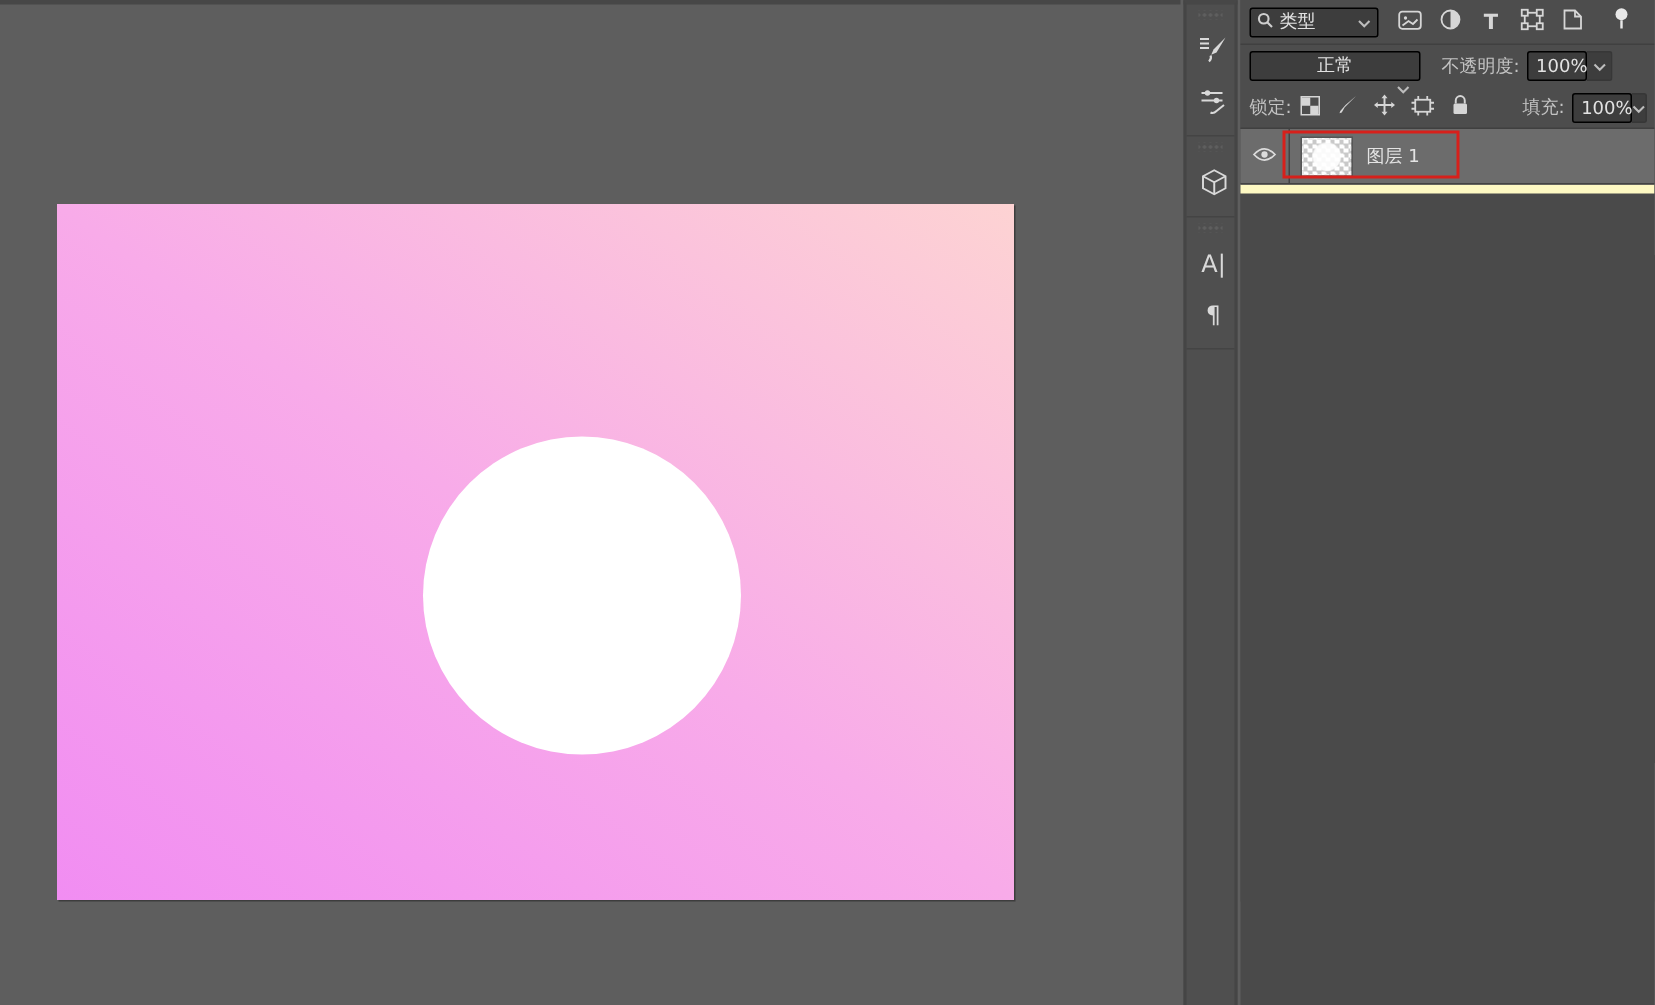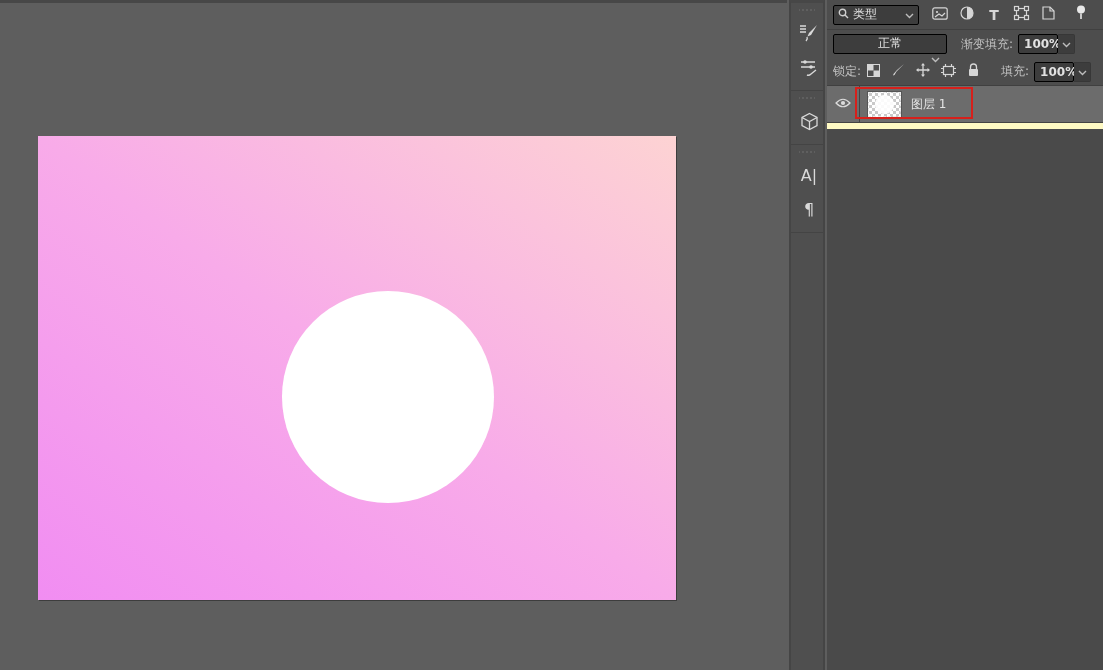--- a/index.html
+++ b/index.html
@@ -64,21 +64,21 @@
   .lock-row   { height: 28px; border-bottom: 1px solid #404040; }
 
   .field {
     background: #3d3d3d; border: 1px solid #000000; border-radius: 2px;
     height: 20px; display: flex; align-items: center; color: #e2e2e2;
   }
   .kind-select { width: 86px; padding: 0 4px; gap: 4px; cursor: pointer; }
   .kind-select .chev { margin-left: auto; }
   .blend-select { width: 114px; padding: 0 6px; cursor: pointer; flex-direction: column; }
   .blend-select .chev { margin-left: auto; }
-  .value-field { width: 40px; padding: 0 5px; justify-content: flex-start; cursor: text; font-weight: bold; }
+  .value-field { width: 40px; padding: 0 5px; justify-content: flex-start; cursor: text; }
   .chev-btn {
     width: 17px; height: 20px; display: flex; align-items: center; justify-content: center;
     background: #3d3d3d; border: 1px solid #373737; border-left: none;
     border-radius: 0 2px 2px 0; cursor: pointer;
   }
   .label { color: #c3c3c3; white-space: nowrap; }
   .filter-icons { display: flex; align-items: center; gap: 9px; margin-left: 12px; }
   .filter-btn { width: 18px; height: 18px; display: flex; align-items: center; justify-content: center; cursor: pointer; color: #d6d6d6; }
   .pin-btn { margin-left: 6px; }
   .lock-icons { display: flex; align-items: center; gap: 9px; margin: 0 8px 0 4px; }
@@ -255,21 +255,21 @@
 
   <div class="panel-row blend-row">
     <div class="field blend-select">
       <span>正常</span>
       <span class="chev">
         <svg width="9" height="6" viewBox="0 0 9 6" fill="none" stroke="#bdbdbd" stroke-width="1.4">
             <path d="M1 1 L4.5 4.5 L8 1"></path>
           </svg>
       </span>
     </div>
-    <span class="label" style="margin-left:14px;margin-right:5px;">渐变填充:</span>
+    <span class="label" style="margin-left:14px;margin-right:5px;">不透明度:</span>
     <div class="field value-field">
       <span>100%</span>
     </div>
     <div class="chev-btn">
       <span>
         <svg width="9" height="6" viewBox="0 0 9 6" fill="none" stroke="#bdbdbd" stroke-width="1.4">
             <path d="M1 1 L4.5 4.5 L8 1"></path>
           </svg>
       </span>
     </div>
@@ -315,21 +315,21 @@
       </span>
       <span class="lock-btn">
         <span>
           <svg width="11" height="14" viewBox="0 0 11 14">
             <path d="M2.5 6 V4 a3 3 0 0 1 6 0 V6" fill="none" stroke="#d6d6d6" stroke-width="1.3"></path>
             <rect x="1" y="6" width="9" height="7" rx="1" fill="#d6d6d6"></rect>
           </svg>
         </span>
       </span>
     </div>
-    <span class="label" style="margin-left:12px;margin-right:5px;">填充:</span>
+    <span class="label" style="margin-left:26px;margin-right:5px;">填充:</span>
     <div class="field value-field">
       <span>100%</span>
     </div>
     <div class="chev-btn">
       <span>
         <svg width="9" height="6" viewBox="0 0 9 6" fill="none" stroke="#bdbdbd" stroke-width="1.4">
             <path d="M1 1 L4.5 4.5 L8 1"></path>
           </svg>
       </span>
     </div>

